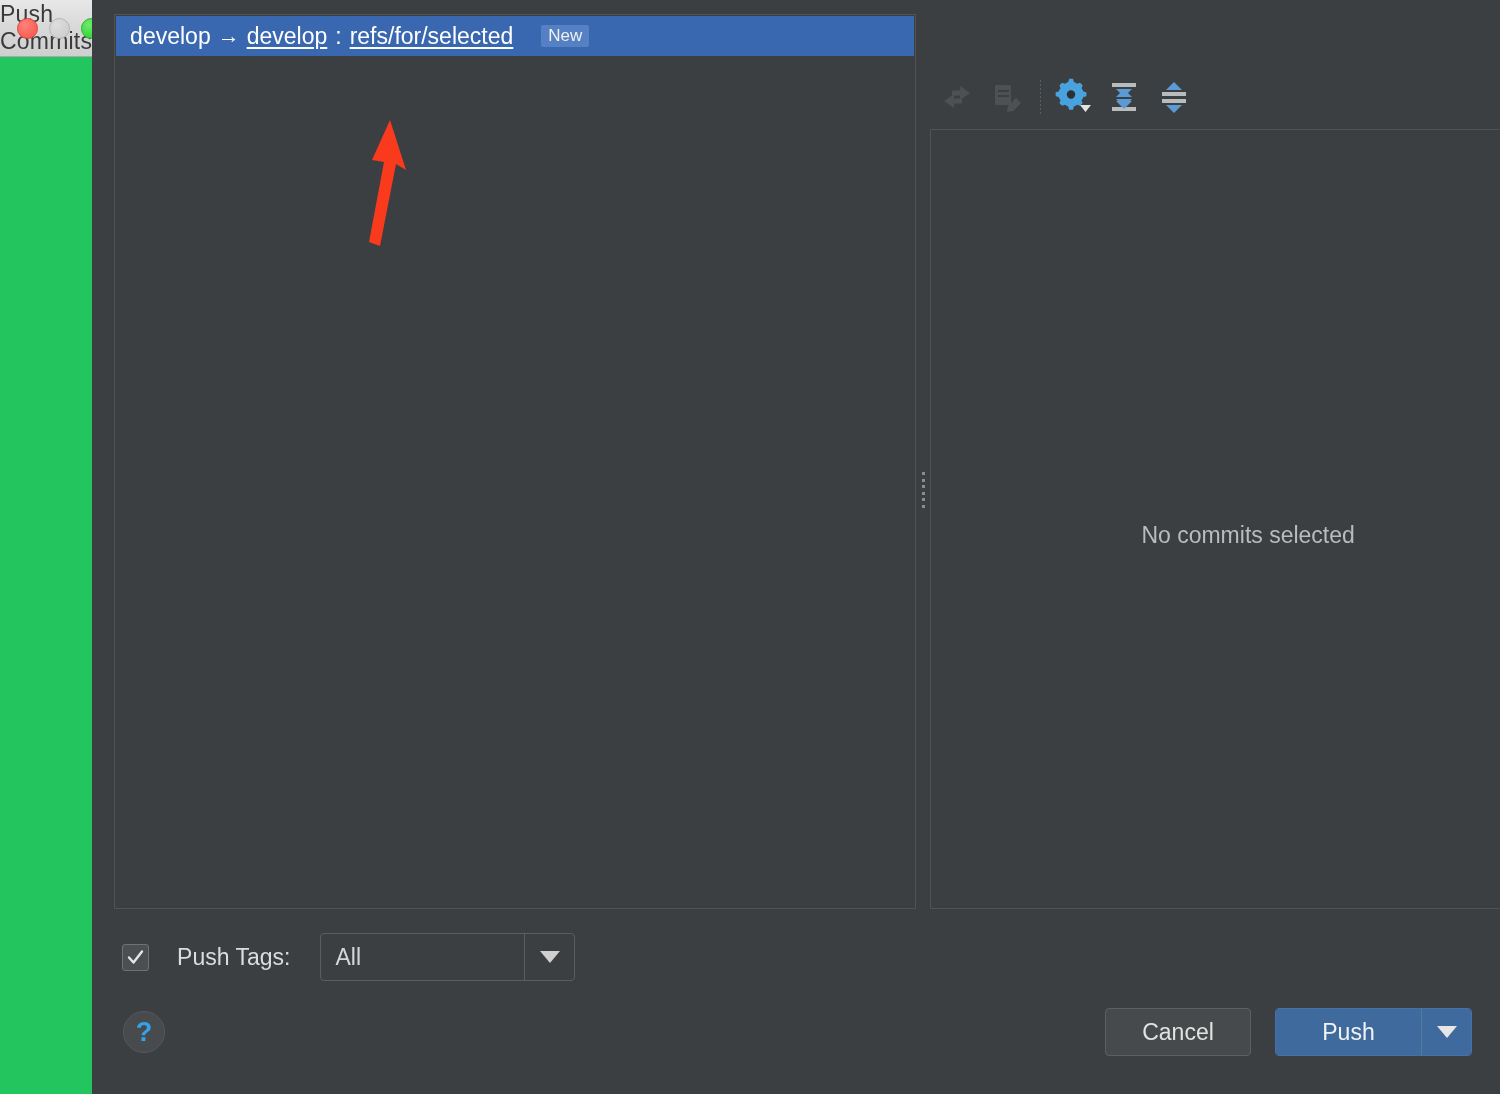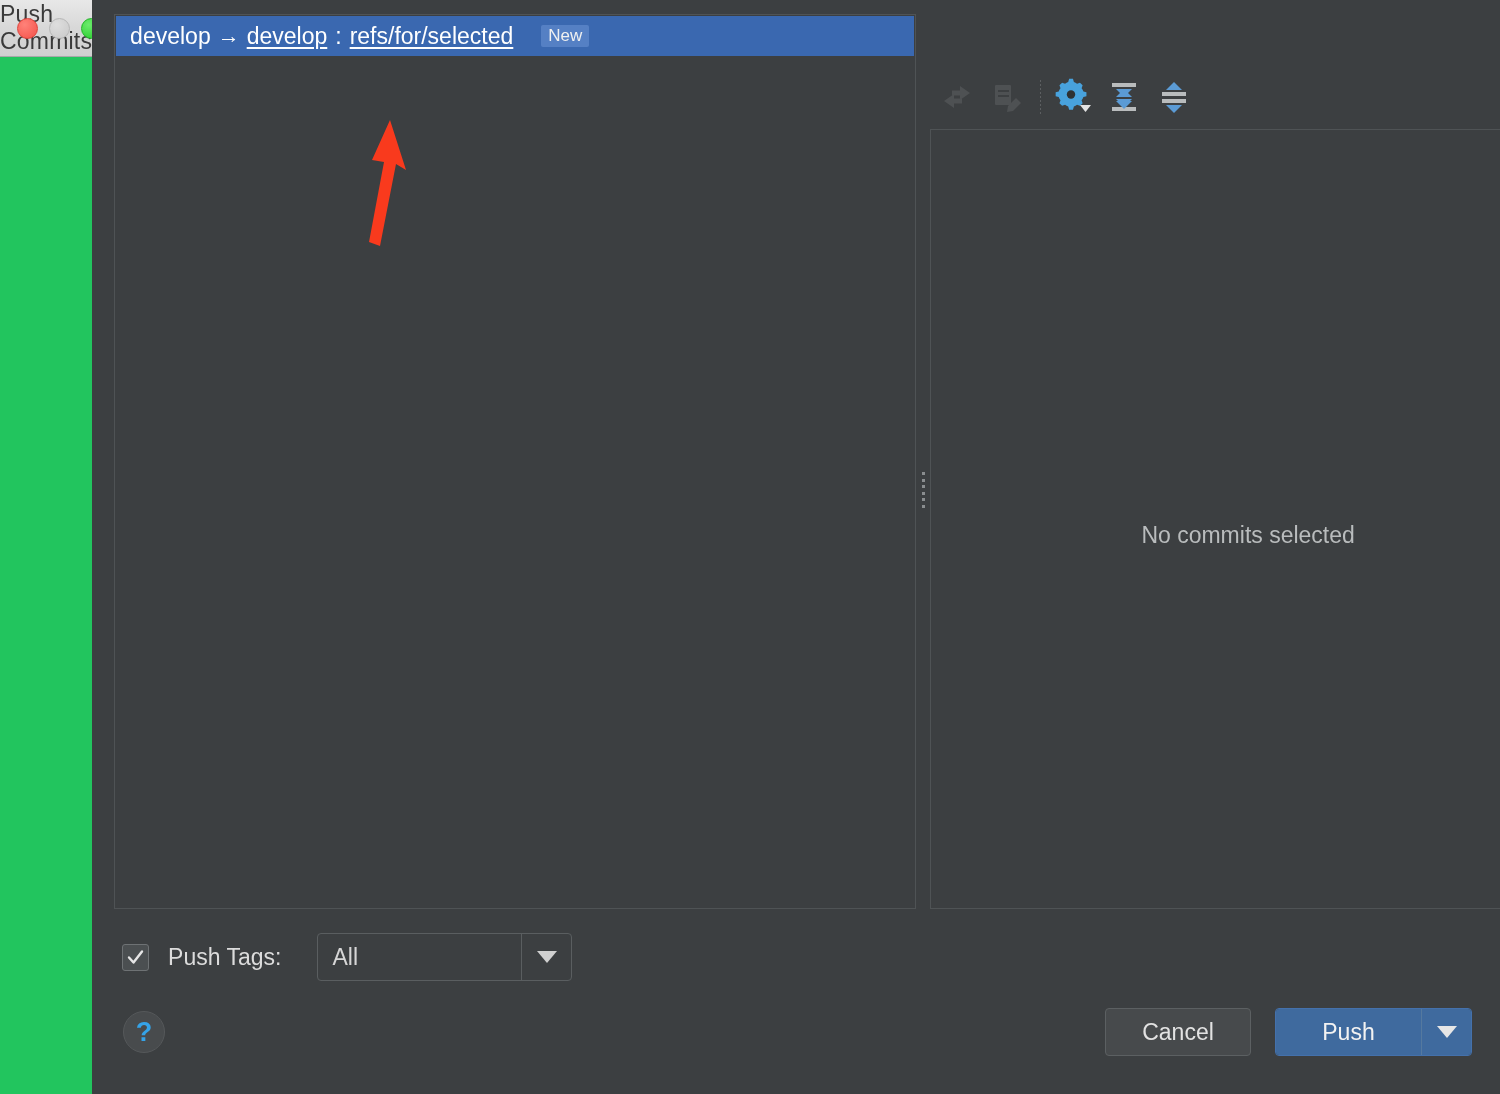--- a/index.html
+++ b/index.html
@@ -183,38 +183,38 @@
     background: #8a8d8f;
   }
 
   
   .tags-row {
     position: absolute;
     left: 30px;
     top: 933px;
     display: flex;
     align-items: center;
-    gap: 3px;
+    gap: 12px;
   }
   .checkbox {
     width: 27px; height: 27px;
     border: 1px solid #6e7274;
     border-radius: 3px;
     background: #4b4f51;
     display: flex; align-items: center; justify-content: center;
     cursor: pointer;
   }
   .checkbox svg { display: block; }
   .tags-label {
     margin-left: 16px;
     font-size: 23px;
     color: #dcdcdc;
   }
   .combo {
-    margin-left: 33px;
+    margin-left: 18px;
     width: 255px;
     height: 48px;
     border: 1px solid #5a5e60;
     border-radius: 4px;
     background: #3c3f41;
     display: flex;
     align-items: stretch;
     cursor: pointer;
   }
   .combo-value {

